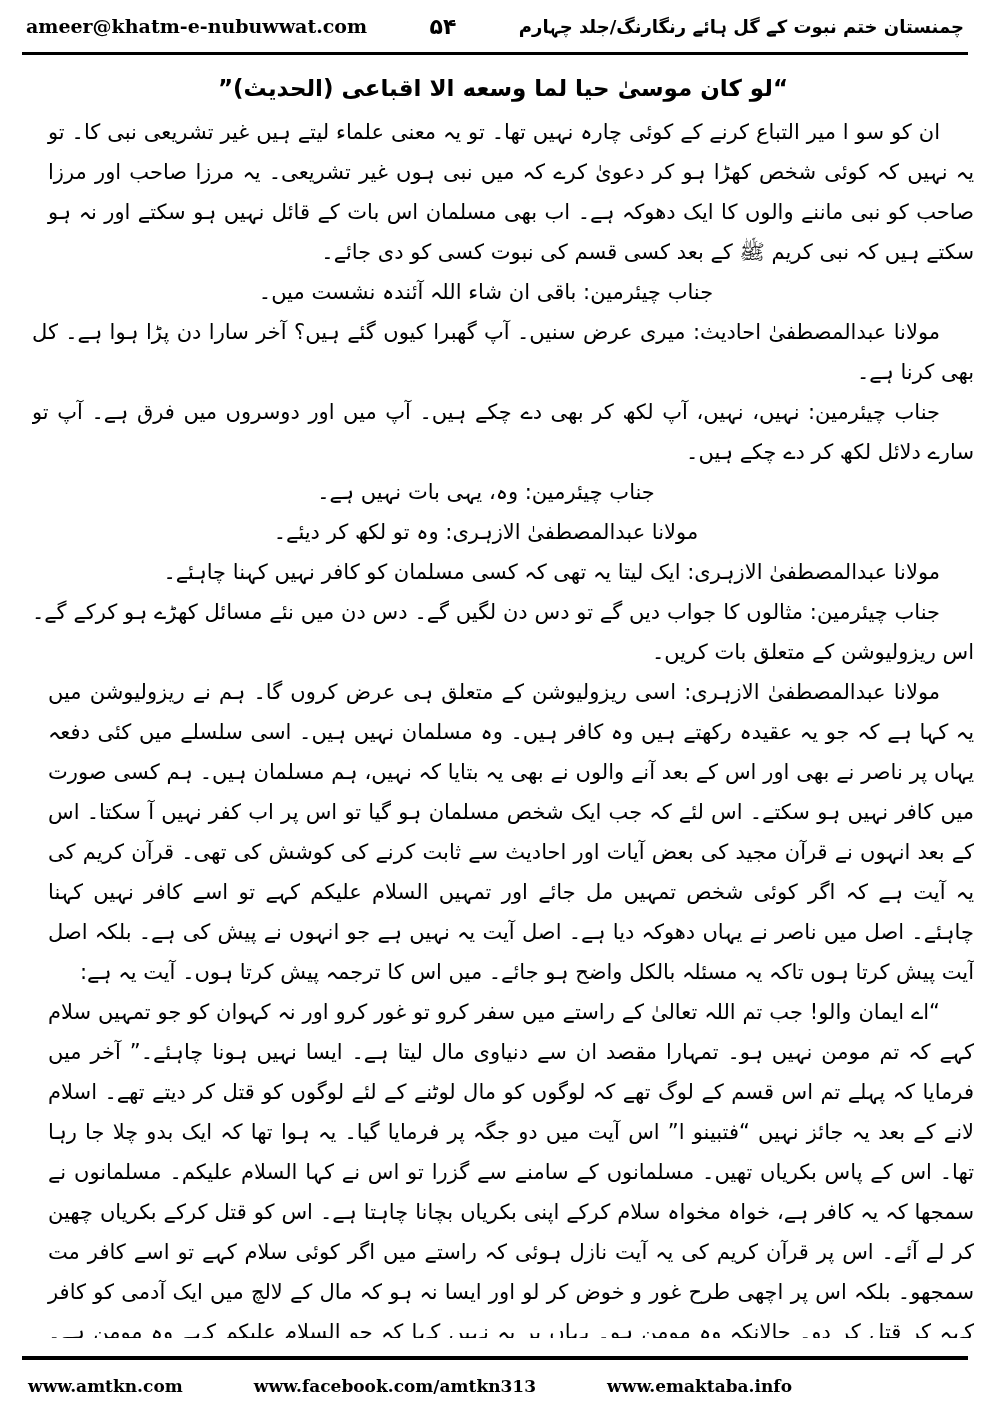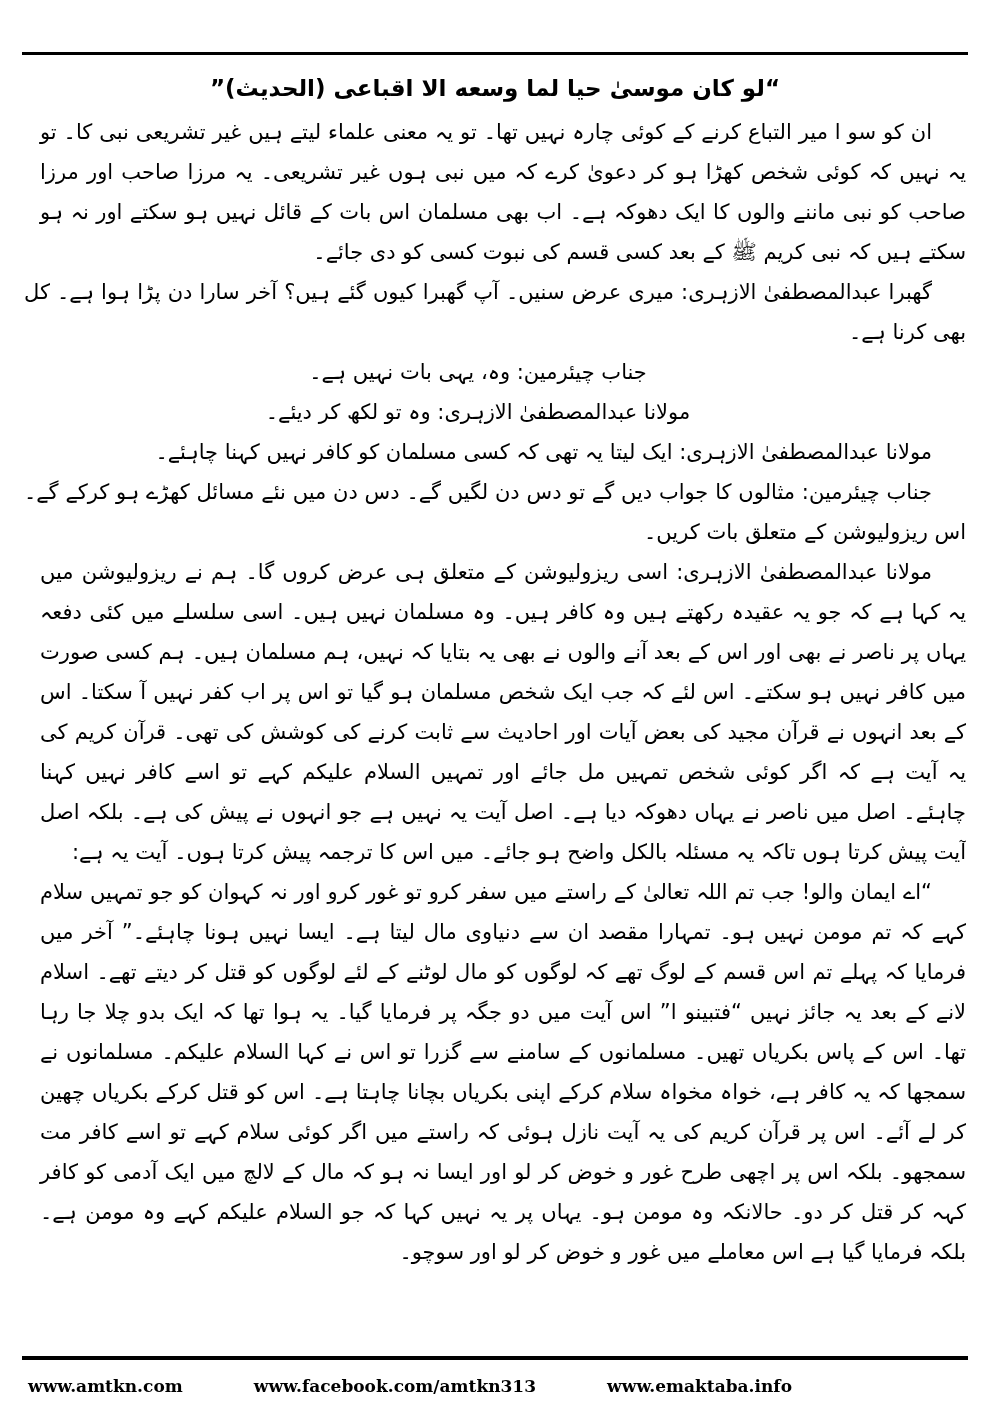--- a/index.html
+++ b/index.html
@@ -59,21 +59,21 @@
     font-weight: bold;
     color: #000;
     direction: rtl;
     white-space: nowrap;
   }
 
   
   .content {
     position: absolute;
     top: 66px;
-    left: 24px;
+    left: 32px;
     width: 942px;
     height: 1272px;
     direction: rtl;
     text-align: justify;
     text-align-last: right;
     color: #000;
     font-family: "DejaVu Sans", sans-serif;
     font-size: 21px;
     line-height: 40px;
     overflow: hidden;
@@ -129,26 +129,33 @@
     color: #000;
     text-decoration: none;
     white-space: nowrap;
   }
 </style>
 </head>
 <body>
 
 <div class="page">
 
+  <div class="header">
+    <div class="header-left">ameer@khatm-e-nubuwwat.com</div>
+    <div class="header-center">۵۴</div>
+    <div class="header-right">چمنستان ختم نبوت کے گل ہائے رنگارنگ/جلد چہارم</div>
+  </div>
   <div class="header-rule"></div>
 
   <div class="content">
     <div class="ayah">“لو کان موسیٰ حیا لما وسعه الا اقباعی (الحدیث)”</div>
     <div class="para">ان کو سو ا میر التباع کرنے کے کوئی چارہ نہیں تھا۔ تو یہ معنی علماء لیتے ہیں غیر تشریعی نبی کا۔ تو یہ نہیں کہ کوئی شخص کھڑا ہو کر دعویٰ کرے کہ میں نبی ہوں غیر تشریعی۔ یہ مرزا صاحب اور مرزا صاحب کو نبی ماننے والوں کا ایک دھوکہ ہے۔ اب بھی مسلمان اس بات کے قائل نہیں ہو سکتے اور نہ ہو سکتے ہیں کہ نبی کریم ﷺ کے بعد کسی قسم کی نبوت کسی کو دی جائے۔</div>
-    <div class="dialog">گھبرا عبدالمصطفیٰ الازہری: میری عرض سنیں۔ آپ گھبرا کیوں گئے ہیں؟ آخر سارا دن پڑا ہوا ہے۔ کل بھی کرنا ہے۔</div>
+    <div class="dialog centered-line">جناب چیئرمین: باقی ان شاء اللہ آئندہ نشست میں۔</div>
+    <div class="dialog">مولانا عبدالمصطفیٰ احادیث: میری عرض سنیں۔ آپ گھبرا کیوں گئے ہیں؟ آخر سارا دن پڑا ہوا ہے۔ کل بھی کرنا ہے۔</div>
+    <div class="dialog">جناب چیئرمین: نہیں، نہیں، آپ لکھ کر بھی دے چکے ہیں۔ آپ میں اور دوسروں میں فرق ہے۔ آپ تو سارے دلائل لکھ کر دے چکے ہیں۔</div>
     <div class="dialog centered-line">جناب چیئرمین: وہ، یہی بات نہیں ہے۔</div>
     <div class="dialog centered-line">مولانا عبدالمصطفیٰ الازہری: وہ تو لکھ کر دیئے۔</div>
     <div class="dialog">مولانا عبدالمصطفیٰ الازہری: ایک لیتا یہ تھی کہ کسی مسلمان کو کافر نہیں کہنا چاہئے۔</div>
     <div class="dialog">جناب چیئرمین: مثالوں کا جواب دیں گے تو دس دن لگیں گے۔ دس دن میں نئے مسائل کھڑے ہو کرکے گے۔ اس ریزولیوشن کے متعلق بات کریں۔</div>
     <div class="para">مولانا عبدالمصطفیٰ الازہری: اسی ریزولیوشن کے متعلق ہی عرض کروں گا۔ ہم نے ریزولیوشن میں یہ کہا ہے کہ جو یہ عقیدہ رکھتے ہیں وہ کافر ہیں۔ وہ مسلمان نہیں ہیں۔ اسی سلسلے میں کئی دفعہ یہاں پر ناصر نے بھی اور اس کے بعد آنے والوں نے بھی یہ بتایا کہ نہیں، ہم مسلمان ہیں۔ ہم کسی صورت میں کافر نہیں ہو سکتے۔ اس لئے کہ جب ایک شخص مسلمان ہو گیا تو اس پر اب کفر نہیں آ سکتا۔ اس کے بعد انہوں نے قرآن مجید کی بعض آیات اور احادیث سے ثابت کرنے کی کوشش کی تھی۔ قرآن کریم کی یہ آیت ہے کہ اگر کوئی شخص تمہیں مل جائے اور تمہیں السلام علیکم کہے تو اسے کافر نہیں کہنا چاہئے۔ اصل میں ناصر نے یہاں دھوکہ دیا ہے۔ اصل آیت یہ نہیں ہے جو انہوں نے پیش کی ہے۔ بلکہ اصل آیت پیش کرتا ہوں تاکہ یہ مسئلہ بالکل واضح ہو جائے۔ میں اس کا ترجمہ پیش کرتا ہوں۔ آیت یہ ہے:</div>
     <div class="para">“اے ایمان والو! جب تم اللہ تعالیٰ کے راستے میں سفر کرو تو غور کرو اور نہ کہوان کو جو تمہیں سلام کہے کہ تم مومن نہیں ہو۔ تمہارا مقصد ان سے دنیاوی مال لیتا ہے۔ ایسا نہیں ہونا چاہئے۔” آخر میں فرمایا کہ پہلے تم اس قسم کے لوگ تھے کہ لوگوں کو مال لوٹنے کے لئے لوگوں کو قتل کر دیتے تھے۔ اسلام لانے کے بعد یہ جائز نہیں “فتبینو ا” اس آیت میں دو جگہ پر فرمایا گیا۔ یہ ہوا تھا کہ ایک بدو چلا جا رہا تھا۔ اس کے پاس بکریاں تھیں۔ مسلمانوں کے سامنے سے گزرا تو اس نے کہا السلام علیکم۔ مسلمانوں نے سمجھا کہ یہ کافر ہے، خواہ مخواہ سلام کرکے اپنی بکریاں بچانا چاہتا ہے۔ اس کو قتل کرکے بکریاں چھین کر لے آئے۔ اس پر قرآن کریم کی یہ آیت نازل ہوئی کہ راستے میں اگر کوئی سلام کہے تو اسے کافر مت سمجھو۔ بلکہ اس پر اچھی طرح غور و خوض کر لو اور ایسا نہ ہو کہ مال کے لالچ میں ایک آدمی کو کافر کہہ کر قتل کر دو۔ حالانکہ وہ مومن ہو۔ یہاں پر یہ نہیں کہا کہ جو السلام علیکم کہے وہ مومن ہے۔ بلکہ فرمایا گیا ہے اس معاملے میں غور و خوض کر لو اور سوچو۔</div>
   </div>
 
   <div class="footer-rule-top"></div>
   <div class="footer">

